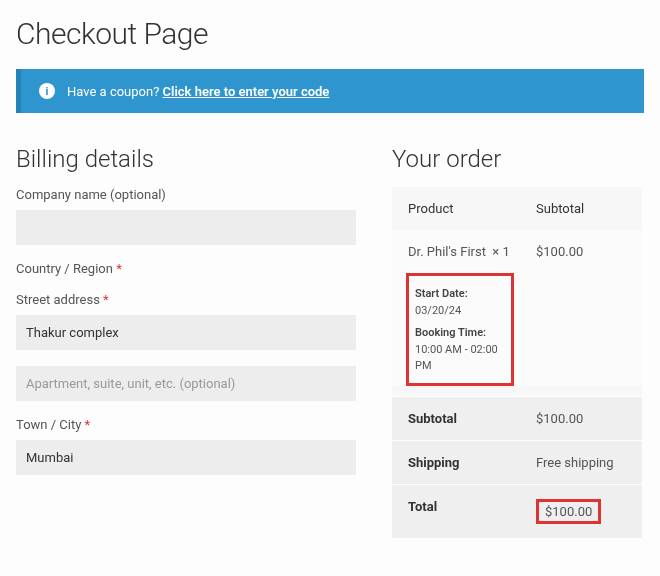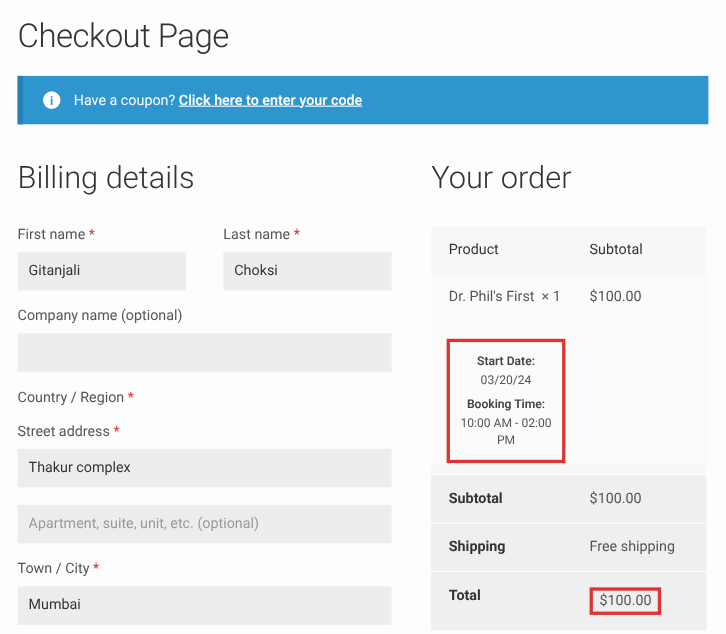--- a/index.html
+++ b/index.html
@@ -13,23 +13,23 @@
   }
   h1 {
     font-weight: 300;
     font-size: 30px;
     color: #333;
     margin-bottom: 18px;
     letter-spacing: -0.5px;
   }
   h2 {
     font-weight: 300;
-    font-size: 28px;
-    color: #333;
-    margin-bottom: 28px;
+    font-size: 24px;
+    color: #333;
+    margin-bottom: 14px;
   }
   .coupon-banner {
     background: #2f95cf;
     color: #fff;
     border-left: 5px solid #2582b8;
     padding: 14px 18px;
     display: flex;
     align-items: center;
     gap: 12px;
     font-size: 13px;
@@ -118,28 +118,27 @@
   }
   .order-row.head {
     font-weight: 400;
     color: #333;
   }
   .order-row .pcell { flex: 1; color:#555; }
   .order-row .scell { width: 90px; color:#555; }
   .order-row.head .pcell, .order-row.head .scell { color:#333; }
   .booking-box {
     border: 3px solid #d33;
-    margin: 16px 16px 10px 0;
+    margin: 0 16px 10px 0;
     margin-left: 14px;
     width: 108px;
     padding: 8px 6px;
     font-size: 11px;
     line-height: 1.5;
     color: #555;
-    text-align: center;
   }
   .booking-box .bl { font-weight: 600; color:#444; margin-top: 2px;}
   .booking-box .bv { margin-bottom: 6px; }
   .totals .order-row {
     background: #efefef;
     border-top: 1px solid #fff;
   }
   .totals .order-row .pcell { font-weight: 700; color:#333; }
   .total-box {
     border: 3px solid #d33;
@@ -159,36 +158,20 @@
     <span>Have a coupon?</span>
     <a href="#">Click here to enter your code</a>
   </span>
 </div>
 
 <div class="cols">
 
   <div class="billing">
     <h2>Billing details</h2>
 
-    <div class="form-row form-row-split">
-      <div>
-        <label>
-          <span>First name</span>
-          <span class="req">*</span>
-        </label>
-        <input type="text" value="Gitanjali" style="">
-      </div>
-      <div>
-        <label>
-          <span>Last name</span>
-          <span class="req">*</span>
-        </label>
-        <input type="text" value="Choksi" style="">
-      </div>
-    </div>
 
     <div class="form-row">
       <label>Company name (optional)</label>
       <input type="text" value="" style="">
     </div>
 
     <div class="form-row">
       <label>
         <span>Country / Region</span>
         <span class="req">*</span>

